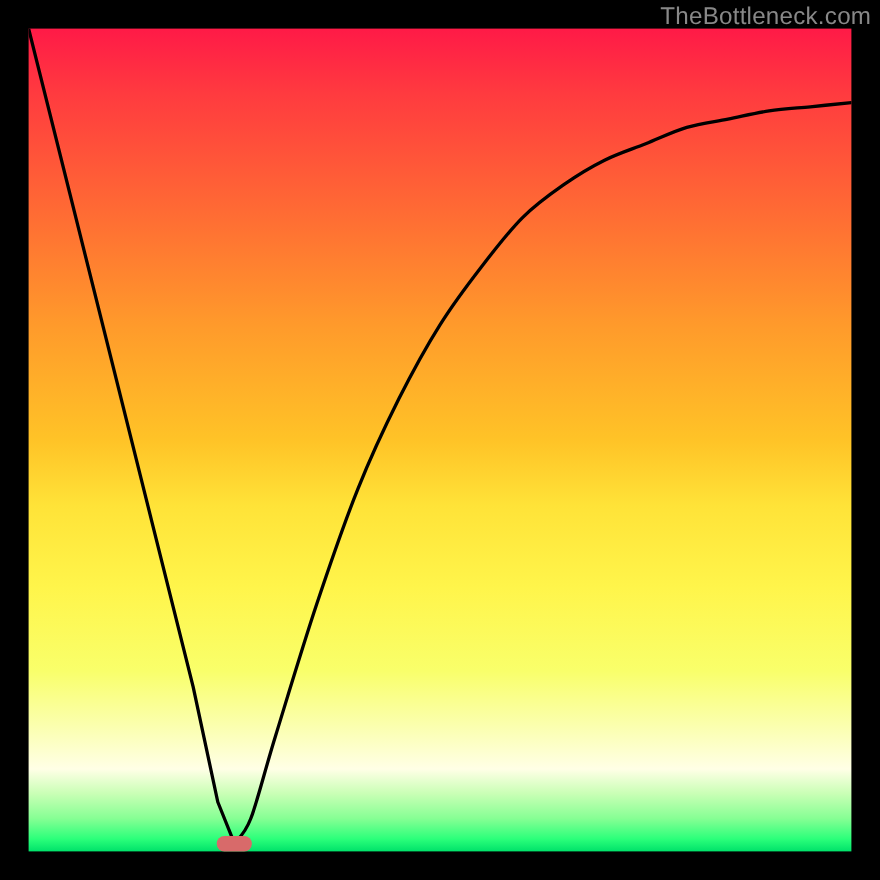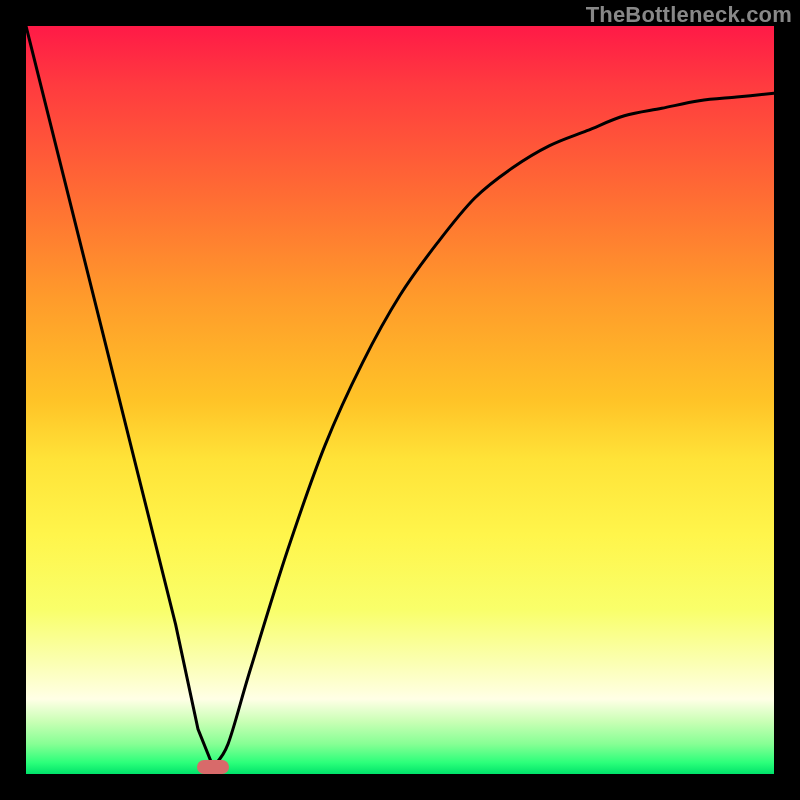--- a/index.html
+++ b/index.html
@@ -39,21 +39,21 @@
       #2bff7a 98.5%,
       #00e26a 100%
     );
   }
   .watermark {
     position: absolute;
     top: 2px;
     right: 8px;
     color: #888;
     font-size: 22px;
-    font-weight: 700;
+    font-weight: 400;
     letter-spacing: 0.2px;
     z-index: 10;
   }
   svg.curve {
     position: absolute;
     left: 0;
     top: 0;
     width: 748px;
     height: 748px;
     z-index: 5;

